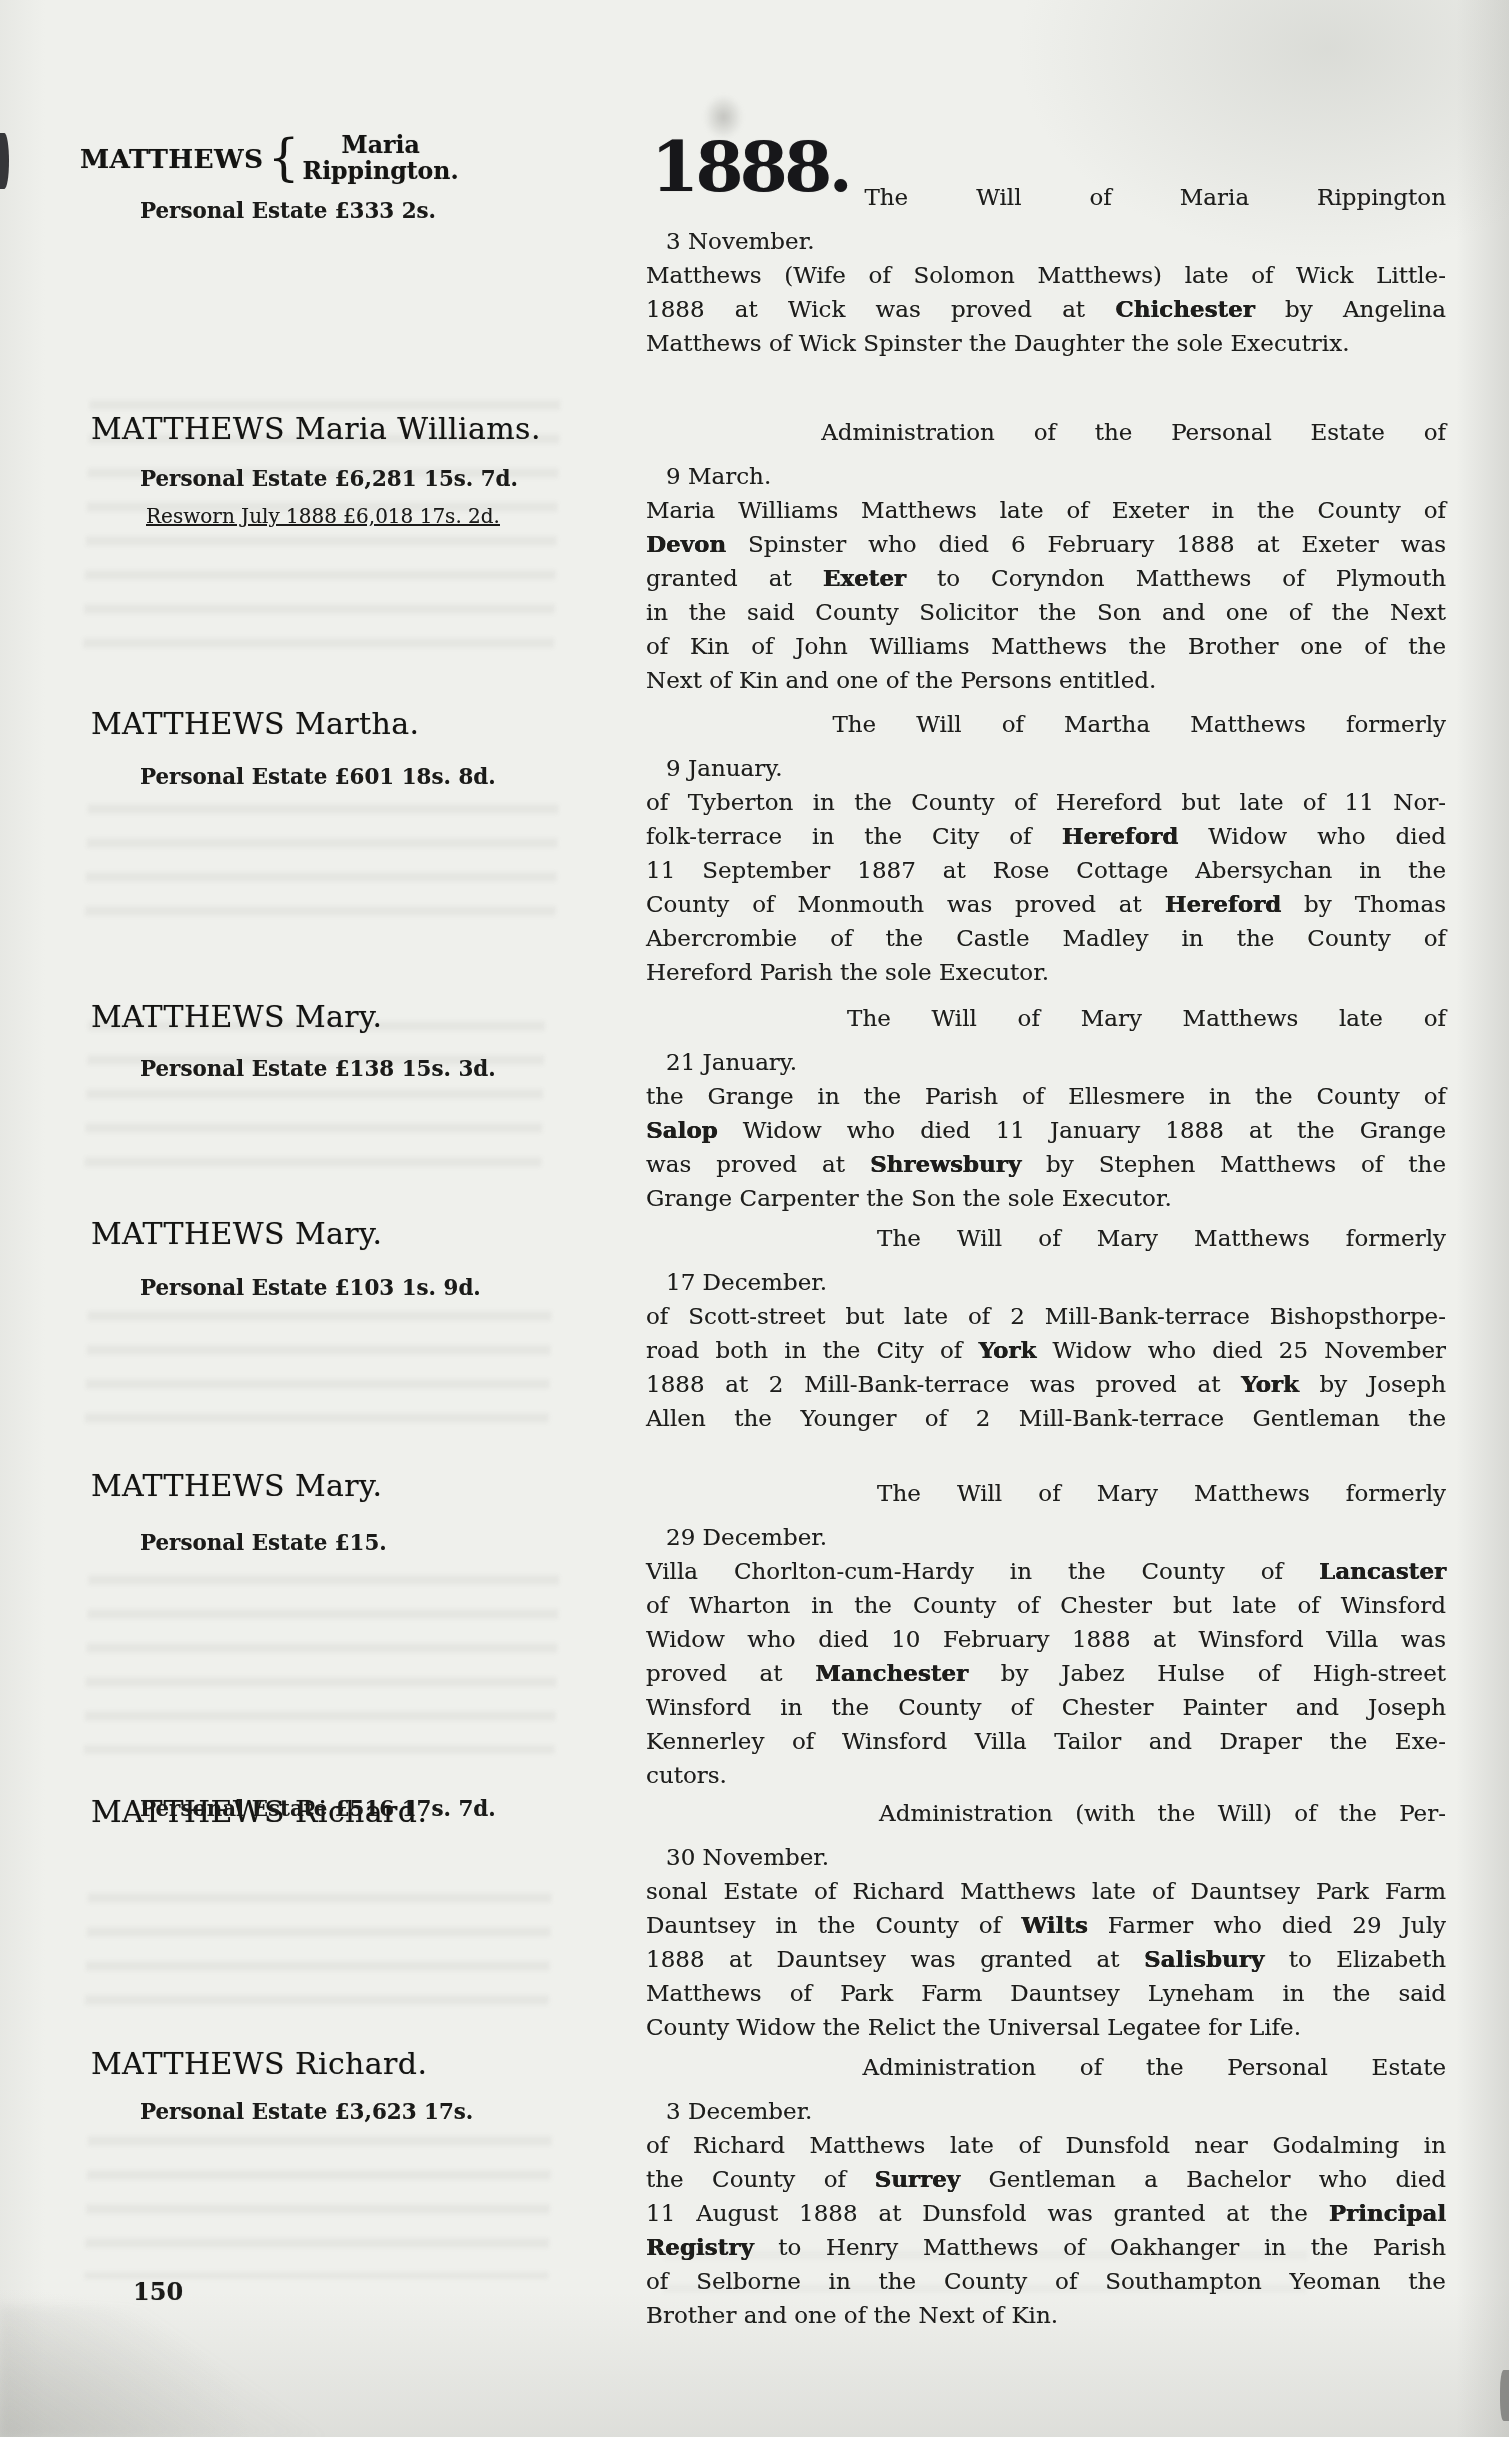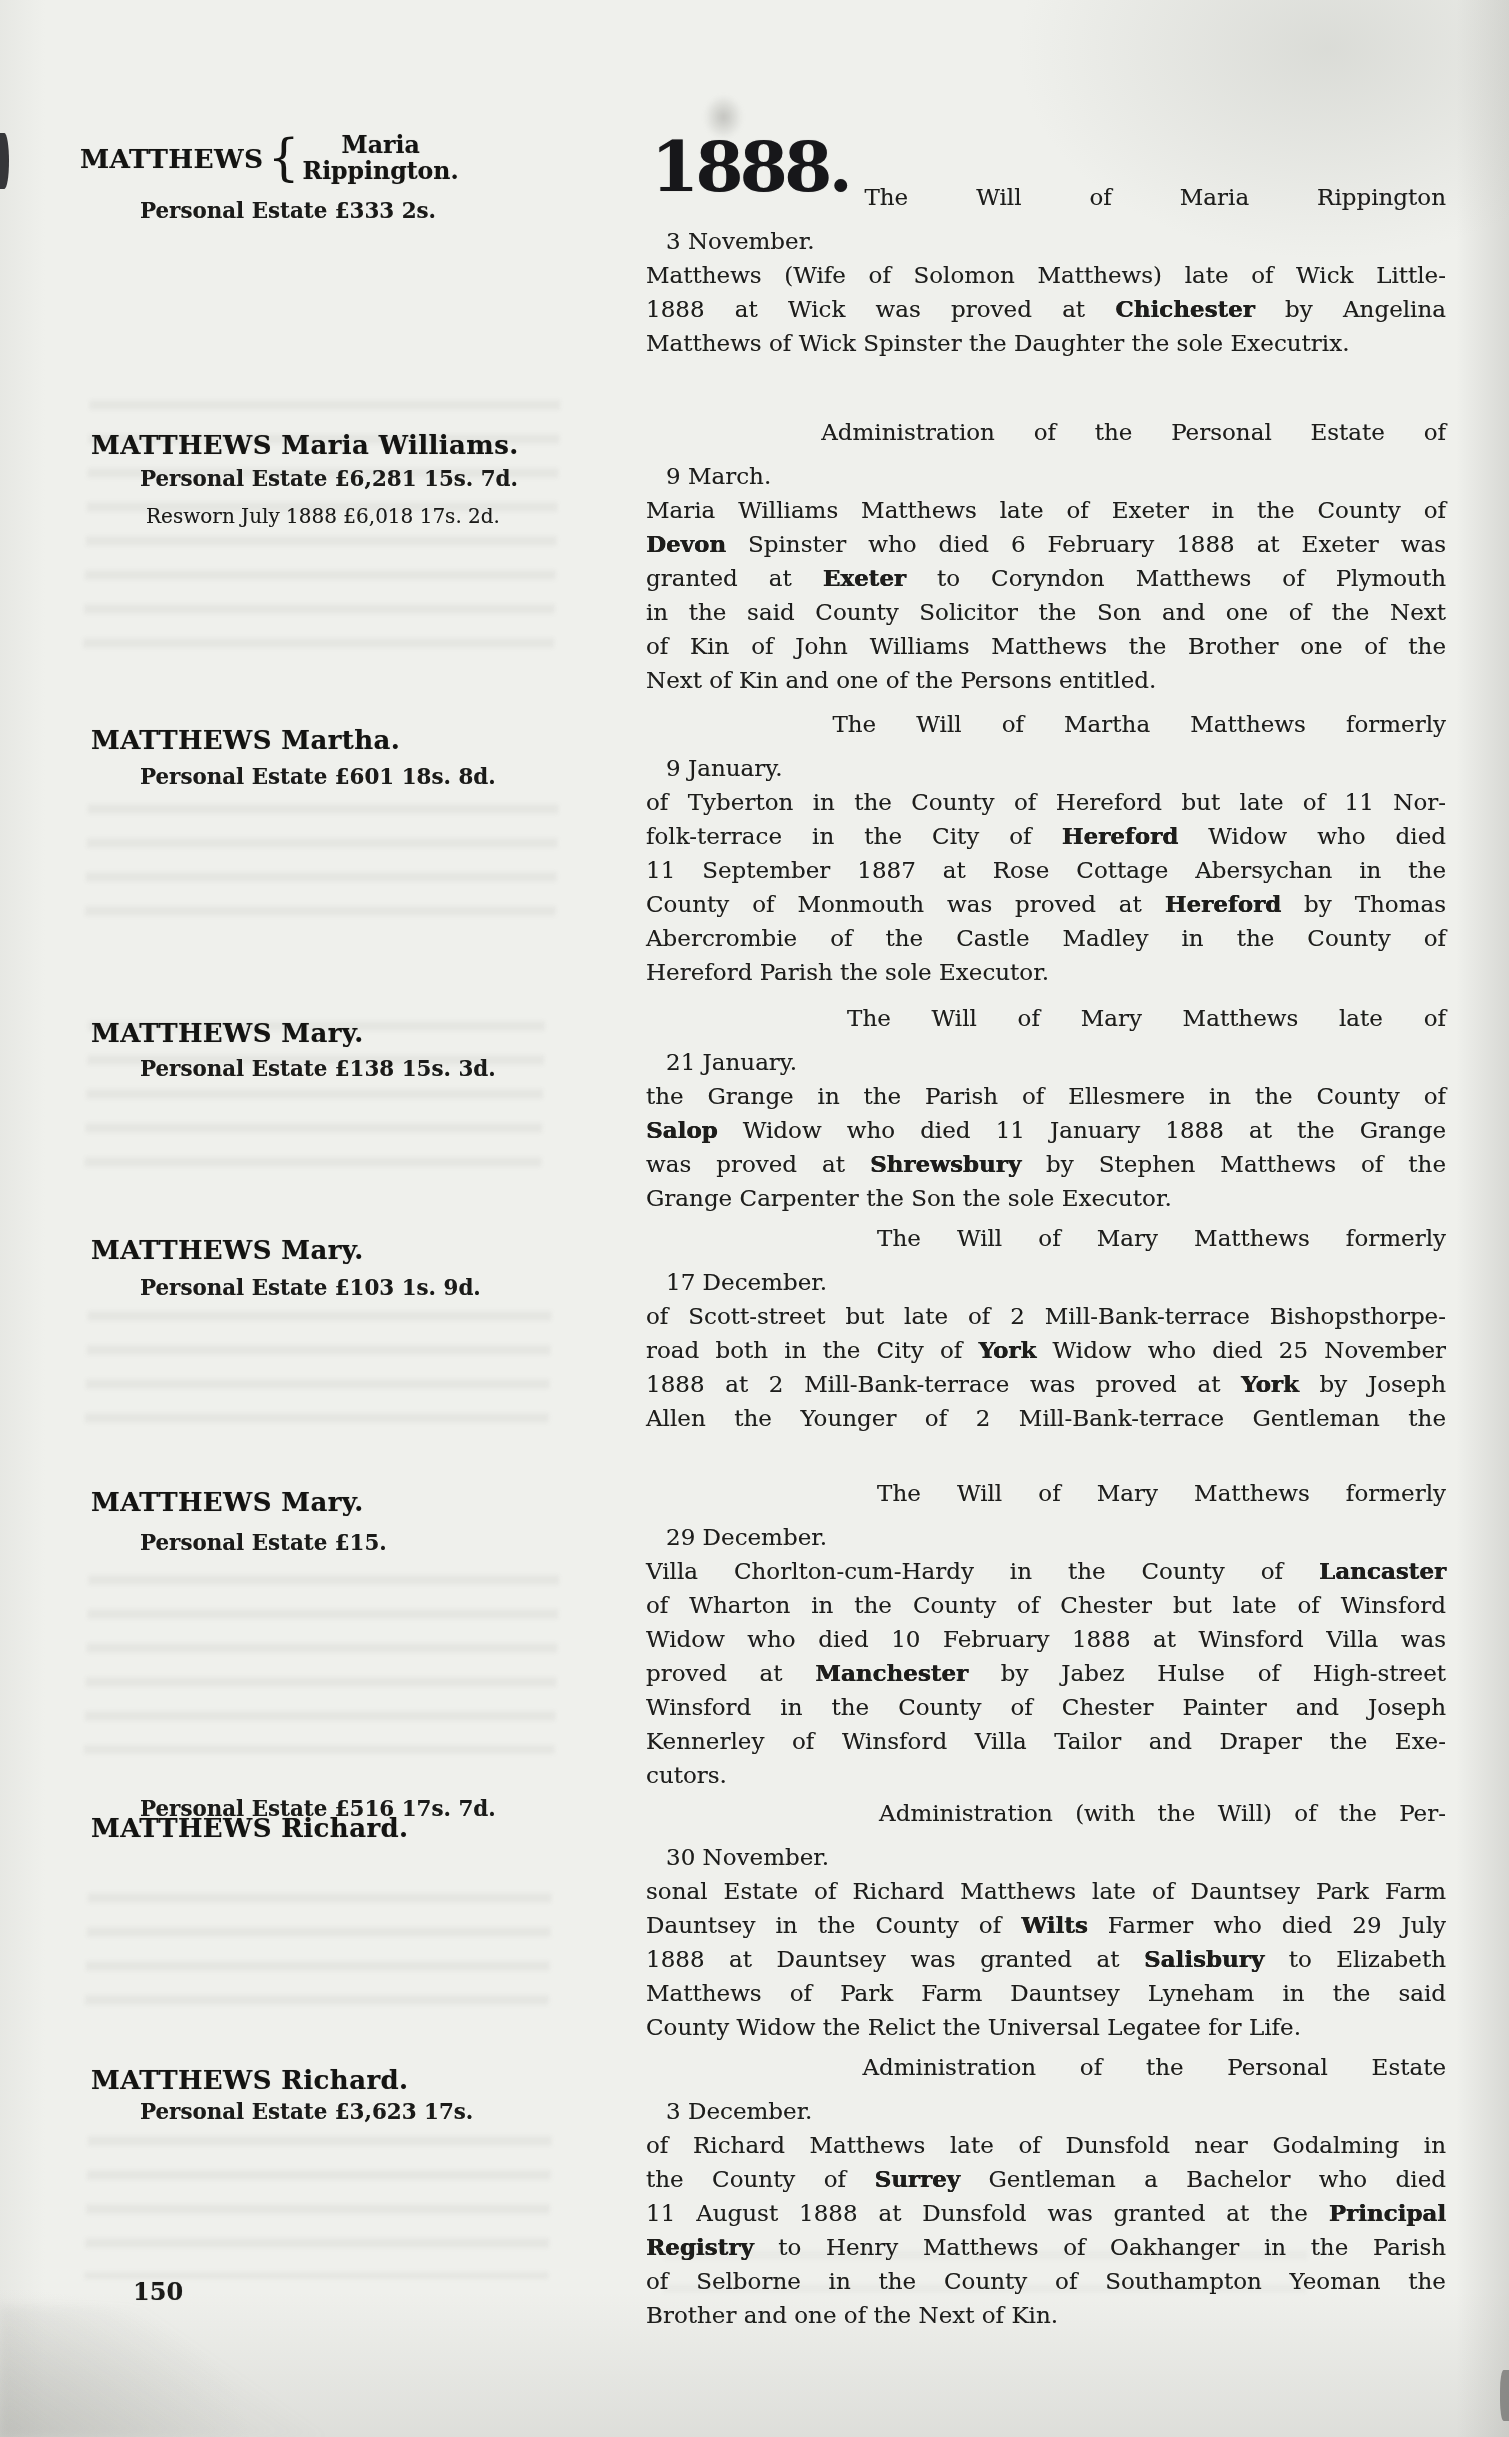--- a/index.html
+++ b/index.html
@@ -13,22 +13,22 @@
       #eff0ec;
     font-family:"DejaVu Serif","Liberation Serif",serif;
     color:#1d1d1b;
   }
   .year{
     position:absolute;left:651px;top:80px;
     font-size:69px;font-weight:bold;letter-spacing:-3.6px;color:#17171a;
     text-shadow:0 0 0.7px rgba(20,20,25,.5);
   }
   .entry-name{
-    position:absolute;font-size:26px;font-weight:bold;letter-spacing:0.4px;
-    color:#141412;white-space:nowrap;text-shadow:0 0 0.7px rgba(20,20,20,.45);margin-top:19px;
+    position:absolute;font-size:30px;font-weight:normal;letter-spacing:0.4px;
+    color:#141412;white-space:nowrap;text-shadow:0 0 0.7px rgba(20,20,20,.45);
   }
   .estate,.resworn{
     position:absolute;font-size:21.4px;font-weight:bold;color:#1b1b19;
     white-space:nowrap;text-shadow:0 0 0.4px rgba(20,20,20,.4);
   }
   .resworn{font-size:20px;font-weight:normal;}
   .bracket-wrap{position:absolute;display:flex;align-items:center;}
   .bracket-wrap .surname{font-size:26.4px;font-weight:bold;letter-spacing:0.4px;color:#141412;text-shadow:0 0 0.7px rgba(20,20,20,.45);}
   .brace{font-size:50px;font-weight:400;margin:0 2.9px 0 4.3px;color:#141412;line-height:50px;}
   .bracket-names{display:flex;flex-direction:column;text-align:center;}
@@ -91,21 +91,21 @@
         <div class="line1">
           <span class="date">3 November.</span>
           <span class="rest">The Will of Maria Rippington</span>
         </div>
         <div class="jl">Matthews (Wife of Solomon Matthews) late of Wick Little-</div>
         <div class="jl">1888 at Wick was proved at <b>Chichester</b> by Angelina</div>
         <div class="ll">Matthews of Wick Spinster the Daughter the sole Executrix.</div>
       </div>
       <div class="entry-name" style="left: 91px; top: 411px;">MATTHEWS Maria Williams.</div>
       <div class="estate" style="left: 140px; top: 466px;">Personal Estate £6,281 15s. 7d.</div>
-      <div class="resworn" style="left: 146px; top: 504px;">Resworn July 1888 £6,018 17s. 2d.</div>
+      <div class="resworn" style="left: 146px; top: 504px; text-decoration: underline;">Resworn July 1888 £6,018 17s. 2d.</div>
       <div class="para" style="top: 415px;">
         <div class="line1">
           <span class="date">9 March.</span>
           <span class="rest">Administration of the Personal Estate of</span>
         </div>
         <div class="jl">Maria Williams Matthews late of Exeter in the County of</div>
         <div class="jl"><b>Devon</b> Spinster who died 6 February 1888 at Exeter was</div>
         <div class="jl">granted at <b>Exeter</b> to Coryndon Matthews of Plymouth</div>
         <div class="jl">in the said County Solicitor the Son and one of the Next</div>
         <div class="jl">of Kin of John Williams Matthews the Brother one of the</div>

